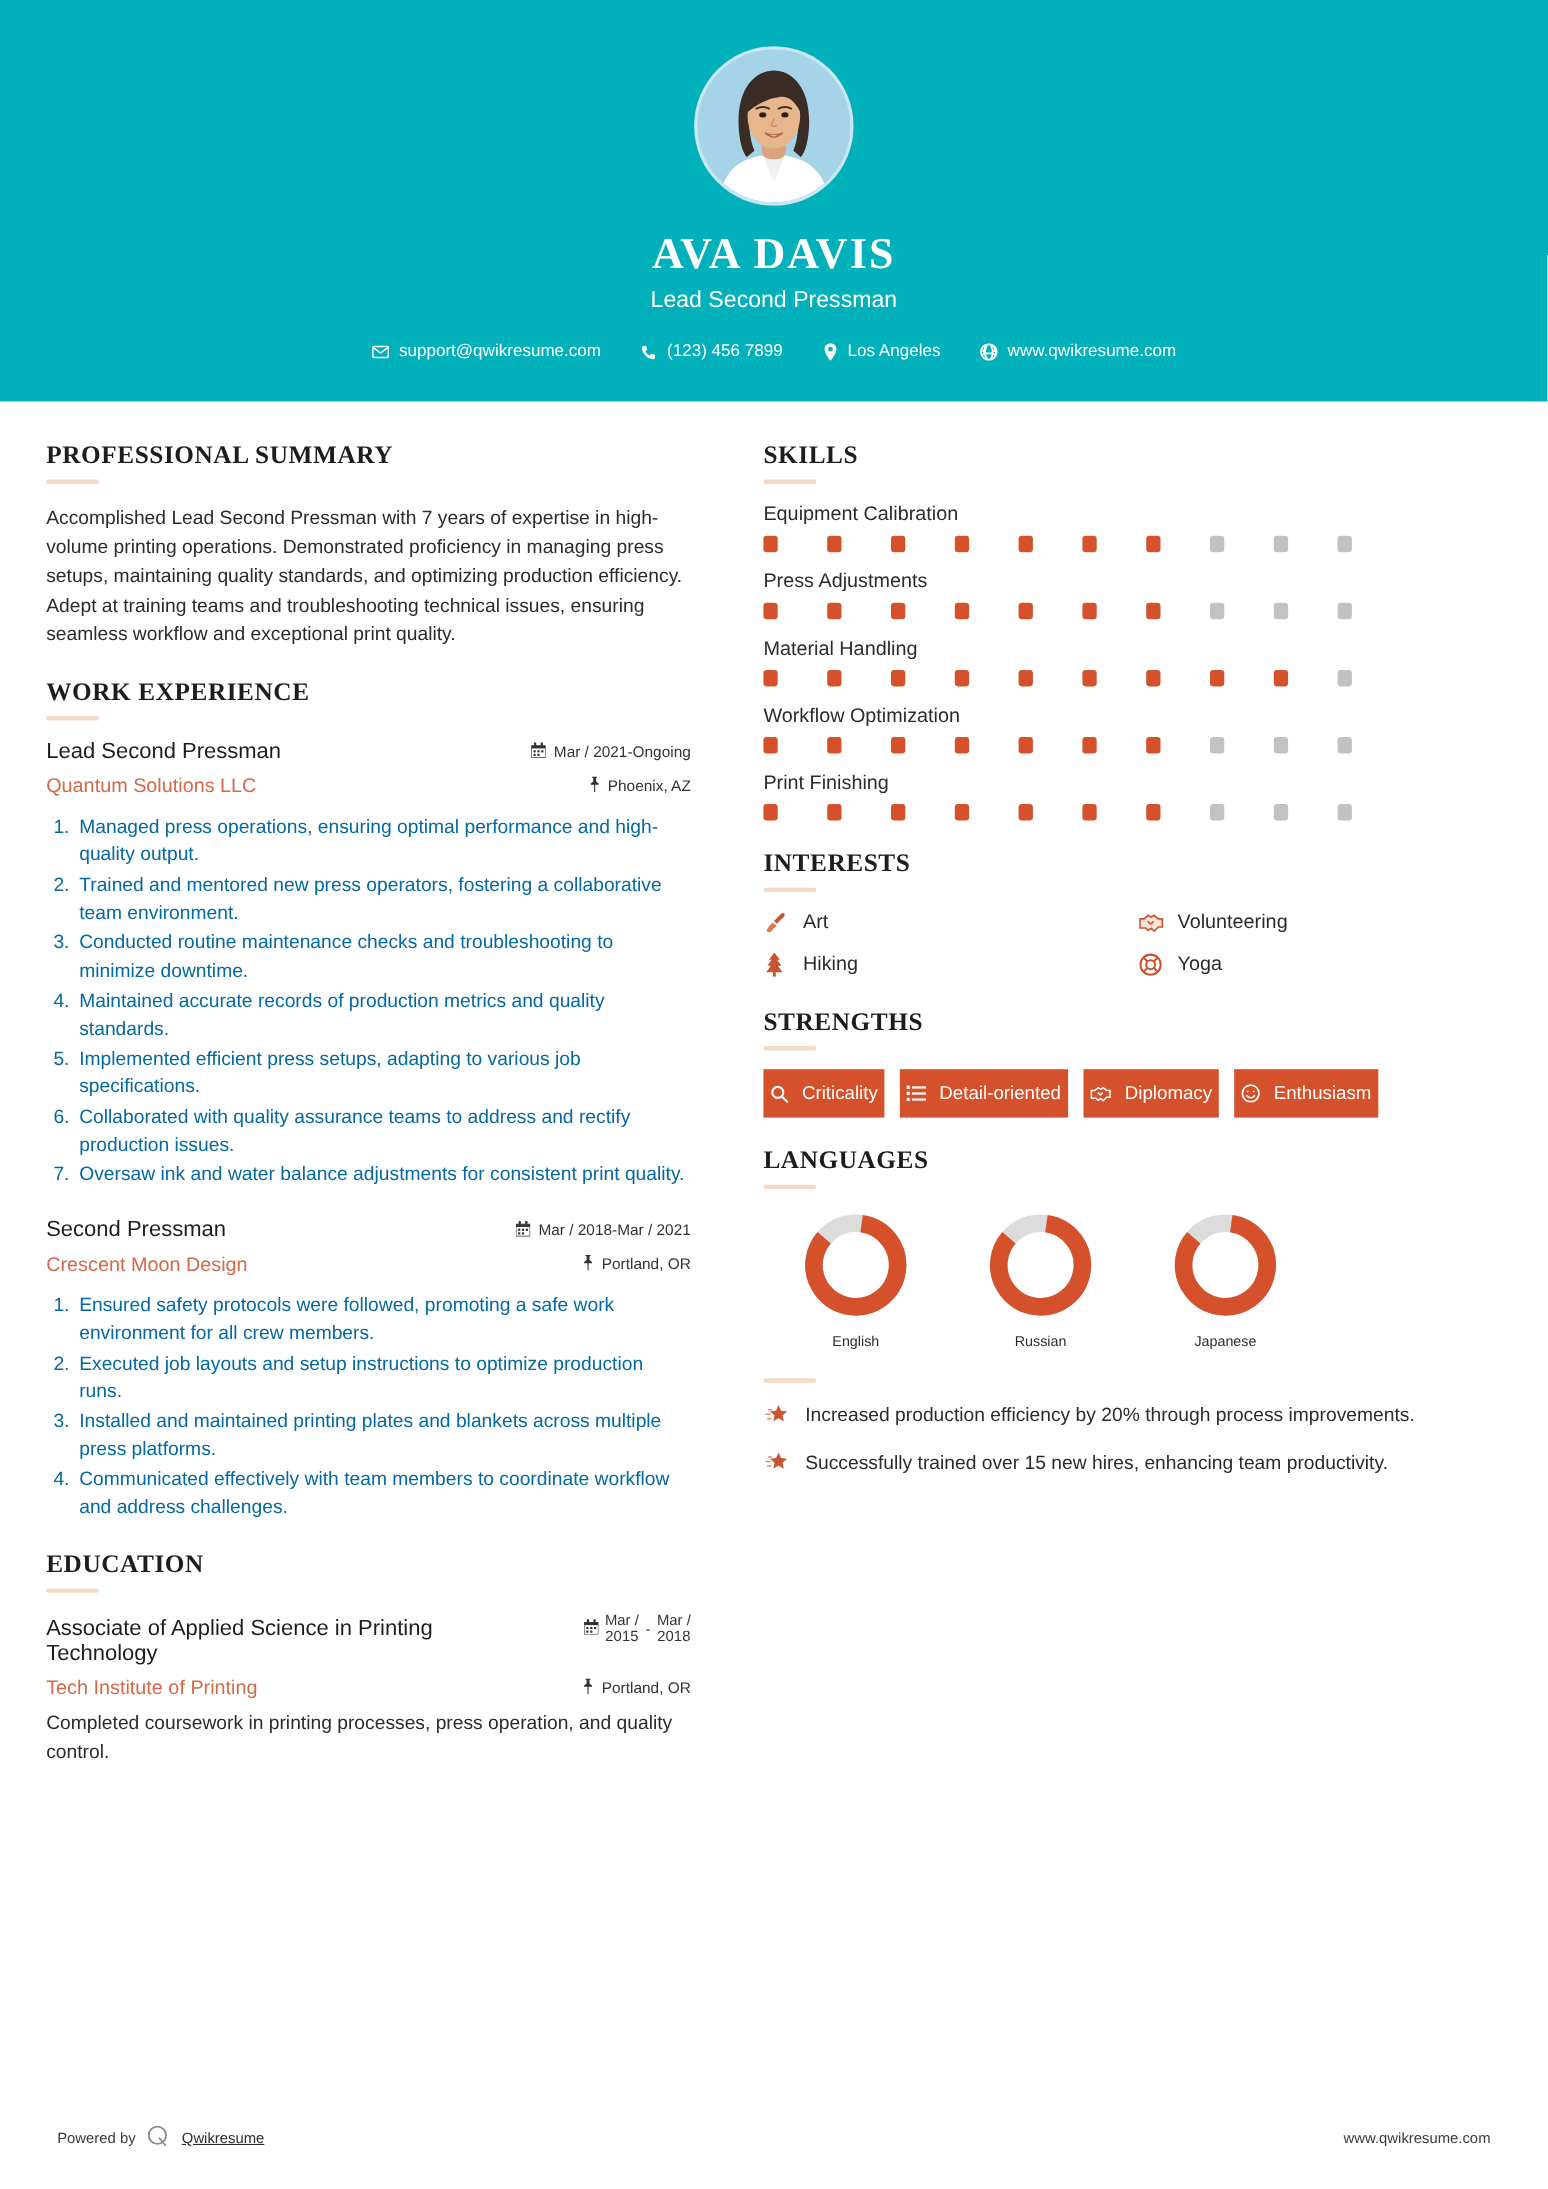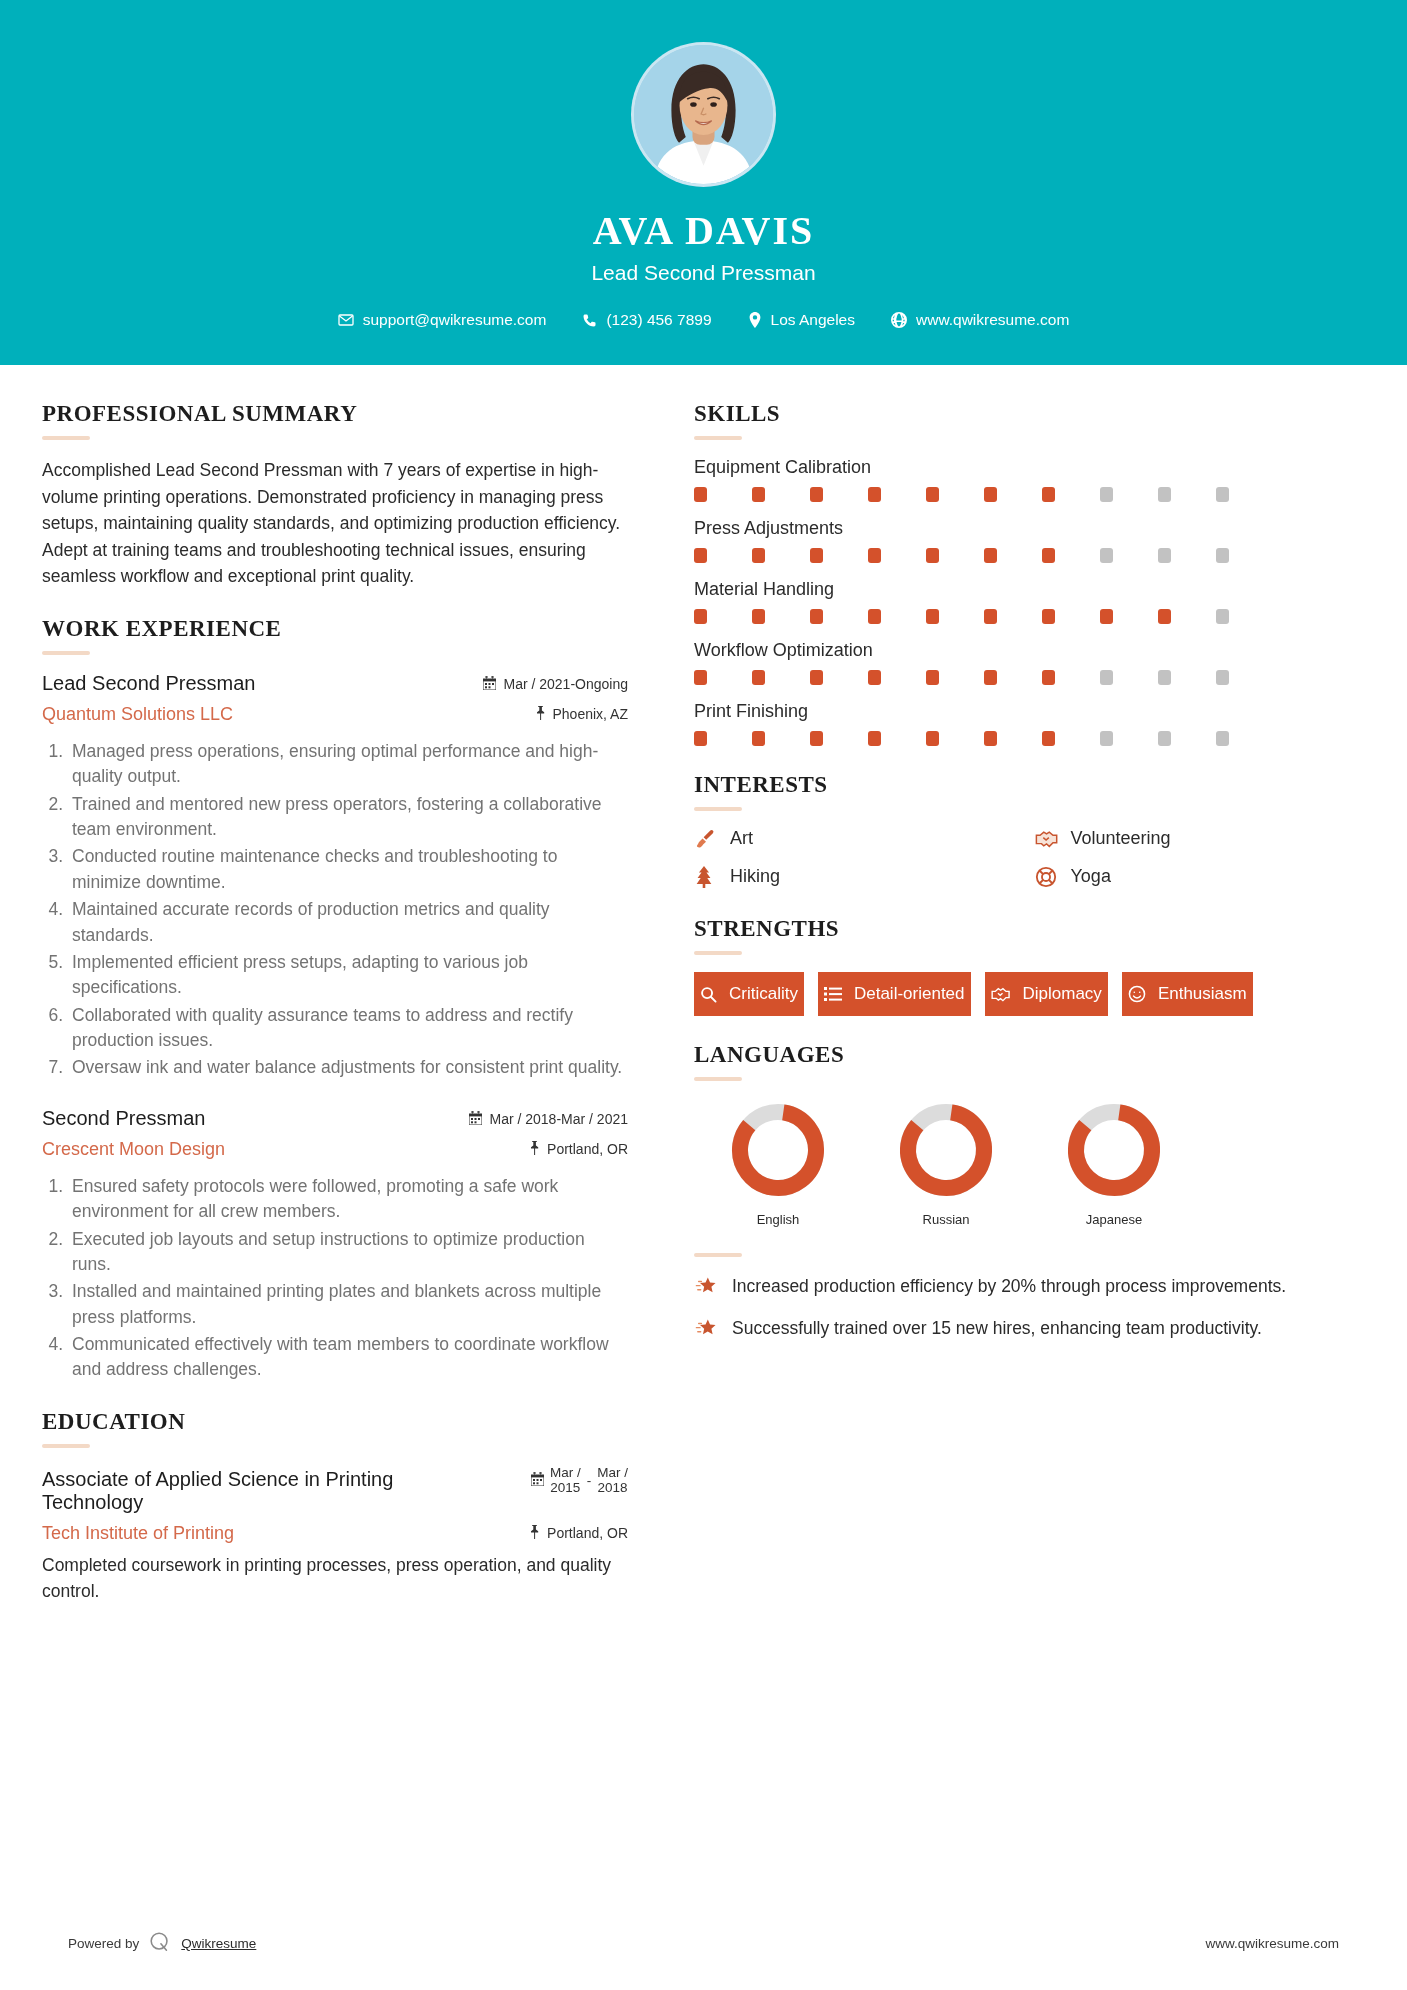--- a/index.html
+++ b/index.html
@@ -140,21 +140,21 @@
     gap: 7px;
     white-space: nowrap;
   }
   ol.duties {
     margin: 14px 0 0 26px;
     padding: 0;
   }
   ol.duties li {
     font-size: 17.5px;
     line-height: 1.45;
-    color: #737373;
+    color: #0369a1;
     margin-bottom: 2px;
     padding-left: 4px;
   }
 
   
   .edu-dates {
     font-size: 13.5px;
     color: #333;
     display: flex;
     align-items: center;
@@ -251,21 +251,21 @@
     font-size: 17.5px;
     line-height: 1.45;
     color: #2b2b2b;
   }
 
   
   .footer {
     position: absolute;
     left: 0; right: 0;
     bottom: 34px;
-    padding: 0 68px;
+    padding: 0 52px;
     display: flex;
     justify-content: space-between;
     align-items: center;
   }
   .powered {
     display: flex;
     align-items: center;
     gap: 10px;
     font-size: 13.5px;
     color: #3a3a3a;

